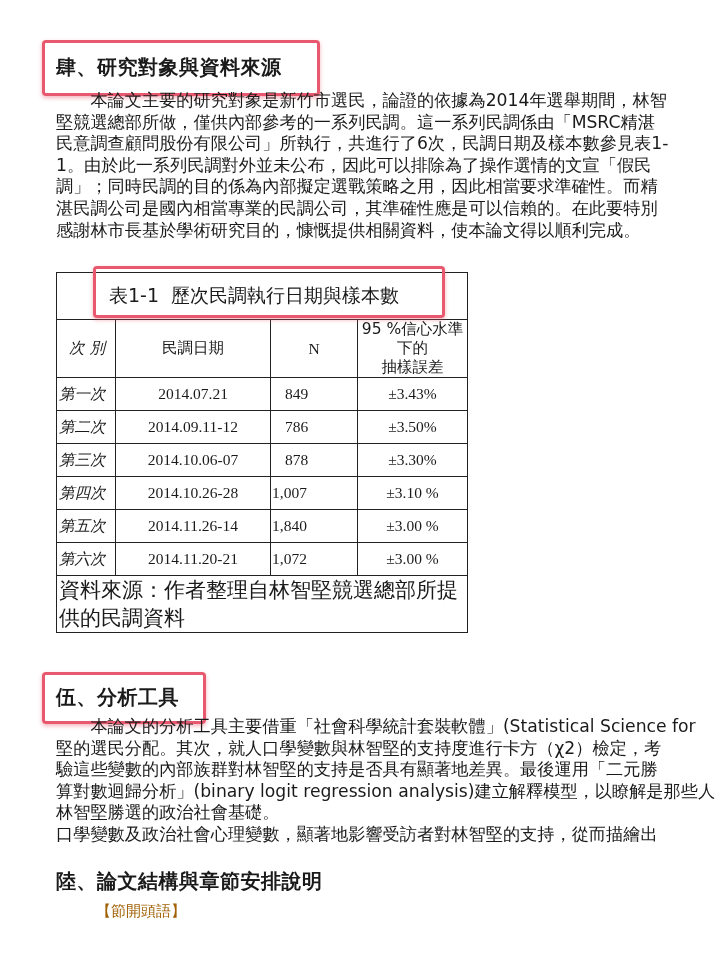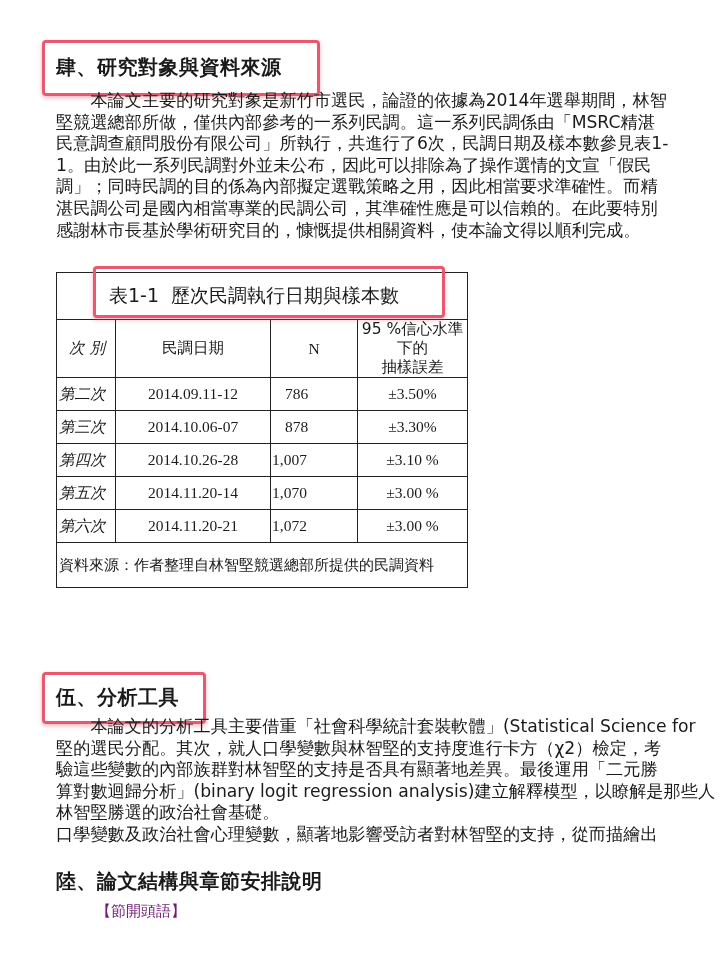--- a/index.html
+++ b/index.html
@@ -7,27 +7,27 @@
   .hl-box { position: absolute; border: 3px solid #e8586e; border-radius: 4px; box-shadow: 0 2px 4px rgba(232,88,110,0.45); background: transparent; }
   .h-sec { position: absolute; font-weight: bold; font-size: 20px; letter-spacing: 0.5px; white-space: nowrap; }
   .para { position: absolute; font-size: 17.2px; line-height: 21.6px; text-align: justify; text-align-last: left; }
   .para .line { display: block; white-space: nowrap; }
   .serif { font-family: "Liberation Serif", "DejaVu Serif", serif; }
   table.poll { position: absolute; left: 56px; top: 264px; width: 412px; border-collapse: collapse; font-size: 15.5px; margin-top: 8px; }
   table.poll td, table.poll th { border: 1.6px solid #222; padding: 0; font-weight: normal; }
   table.poll .caption-cell { height: 46px; font-size: 19px; }
   table.poll .hdr td { height: 56px; text-align: center; }
   table.poll .row td { height: 32px; }
-  table.poll .src td { height: 44px; font-size: 15px; padding-left: 2px; }
+  table.poll .src td { height: 44px; font-size: 21px; padding-left: 2px; }
   .c-ord { width: 56px; padding-left: 2px !important; font-style: italic; }
   .c-date { width: 154px; text-align: center; }
   .c-n { width: 72px; }
   .c-err { text-align: center; }
   .center { text-align: center; }
-  .red-note { position: absolute; color: #701a75; font-size: 15px; }
+  .red-note { position: absolute; color: #a16207; font-size: 15px; }
 </style>
 </head>
 <body>
 
 <div class="hl-box" style="left:42px; top:40px; width:272px; height:50px;"></div>
 <div class="h-sec" style="left:56px; top:54px;">肆、研究對象與資料來源</div>
 
 <div class="para" style="left:56px; top:90px; width:610px;">
   <span class="line">　　本論文主要的研究對象是新竹市選民，論證的依據為2014年選舉期間，林智</span>
   <span class="line">堅競選總部所做，僅供內部參考的一系列民調。這一系列民調係由「MSRC精湛</span>
@@ -48,41 +48,47 @@
   <tr class="hdr">
     <td class="c-ord center">次 別</td>
     <td class="c-date">民調日期</td>
     <td class="c-n center serif">N</td>
     <td class="c-err" style="line-height:19px;">
       <span style="display:block;">95 %信心水準下的</span>
       <span style="display:block;">抽樣誤差</span>
     </td>
   </tr>
   <tr class="row">
+    <td class="c-ord">第一次</td>
+    <td class="c-date serif">2014.07.21</td>
+    <td class="c-n serif" style="padding-left:14px;">849</td>
+    <td class="c-err serif">±3.43%</td>
+  </tr>
+  <tr class="row">
     <td class="c-ord">第二次</td>
     <td class="c-date serif">2014.09.11-12</td>
     <td class="c-n serif" style="padding-left:14px;">786</td>
     <td class="c-err serif">±3.50%</td>
   </tr>
   <tr class="row">
     <td class="c-ord">第三次</td>
     <td class="c-date serif">2014.10.06-07</td>
     <td class="c-n serif" style="padding-left:14px;">878</td>
     <td class="c-err serif">±3.30%</td>
   </tr>
   <tr class="row">
     <td class="c-ord">第四次</td>
     <td class="c-date serif">2014.10.26-28</td>
     <td class="c-n serif" style="padding-left:1px;">1,007</td>
     <td class="c-err serif">±3.10 %</td>
   </tr>
   <tr class="row">
     <td class="c-ord">第五次</td>
-    <td class="c-date serif">2014.11.20-14</td>
-    <td class="c-n serif" style="padding-left:1px;">1,070</td>
+    <td class="c-date serif">2014.11.26-14</td>
+    <td class="c-n serif" style="padding-left:1px;">1,840</td>
     <td class="c-err serif">±3.00 %</td>
   </tr>
   <tr class="row">
     <td class="c-ord">第六次</td>
     <td class="c-date serif">2014.11.20-21</td>
     <td class="c-n serif" style="padding-left:1px;">1,072</td>
     <td class="c-err serif">±3.00 %</td>
   </tr>
   <tr class="src">
     <td colspan="4">資料來源：作者整理自林智堅競選總部所提供的民調資料</td>

